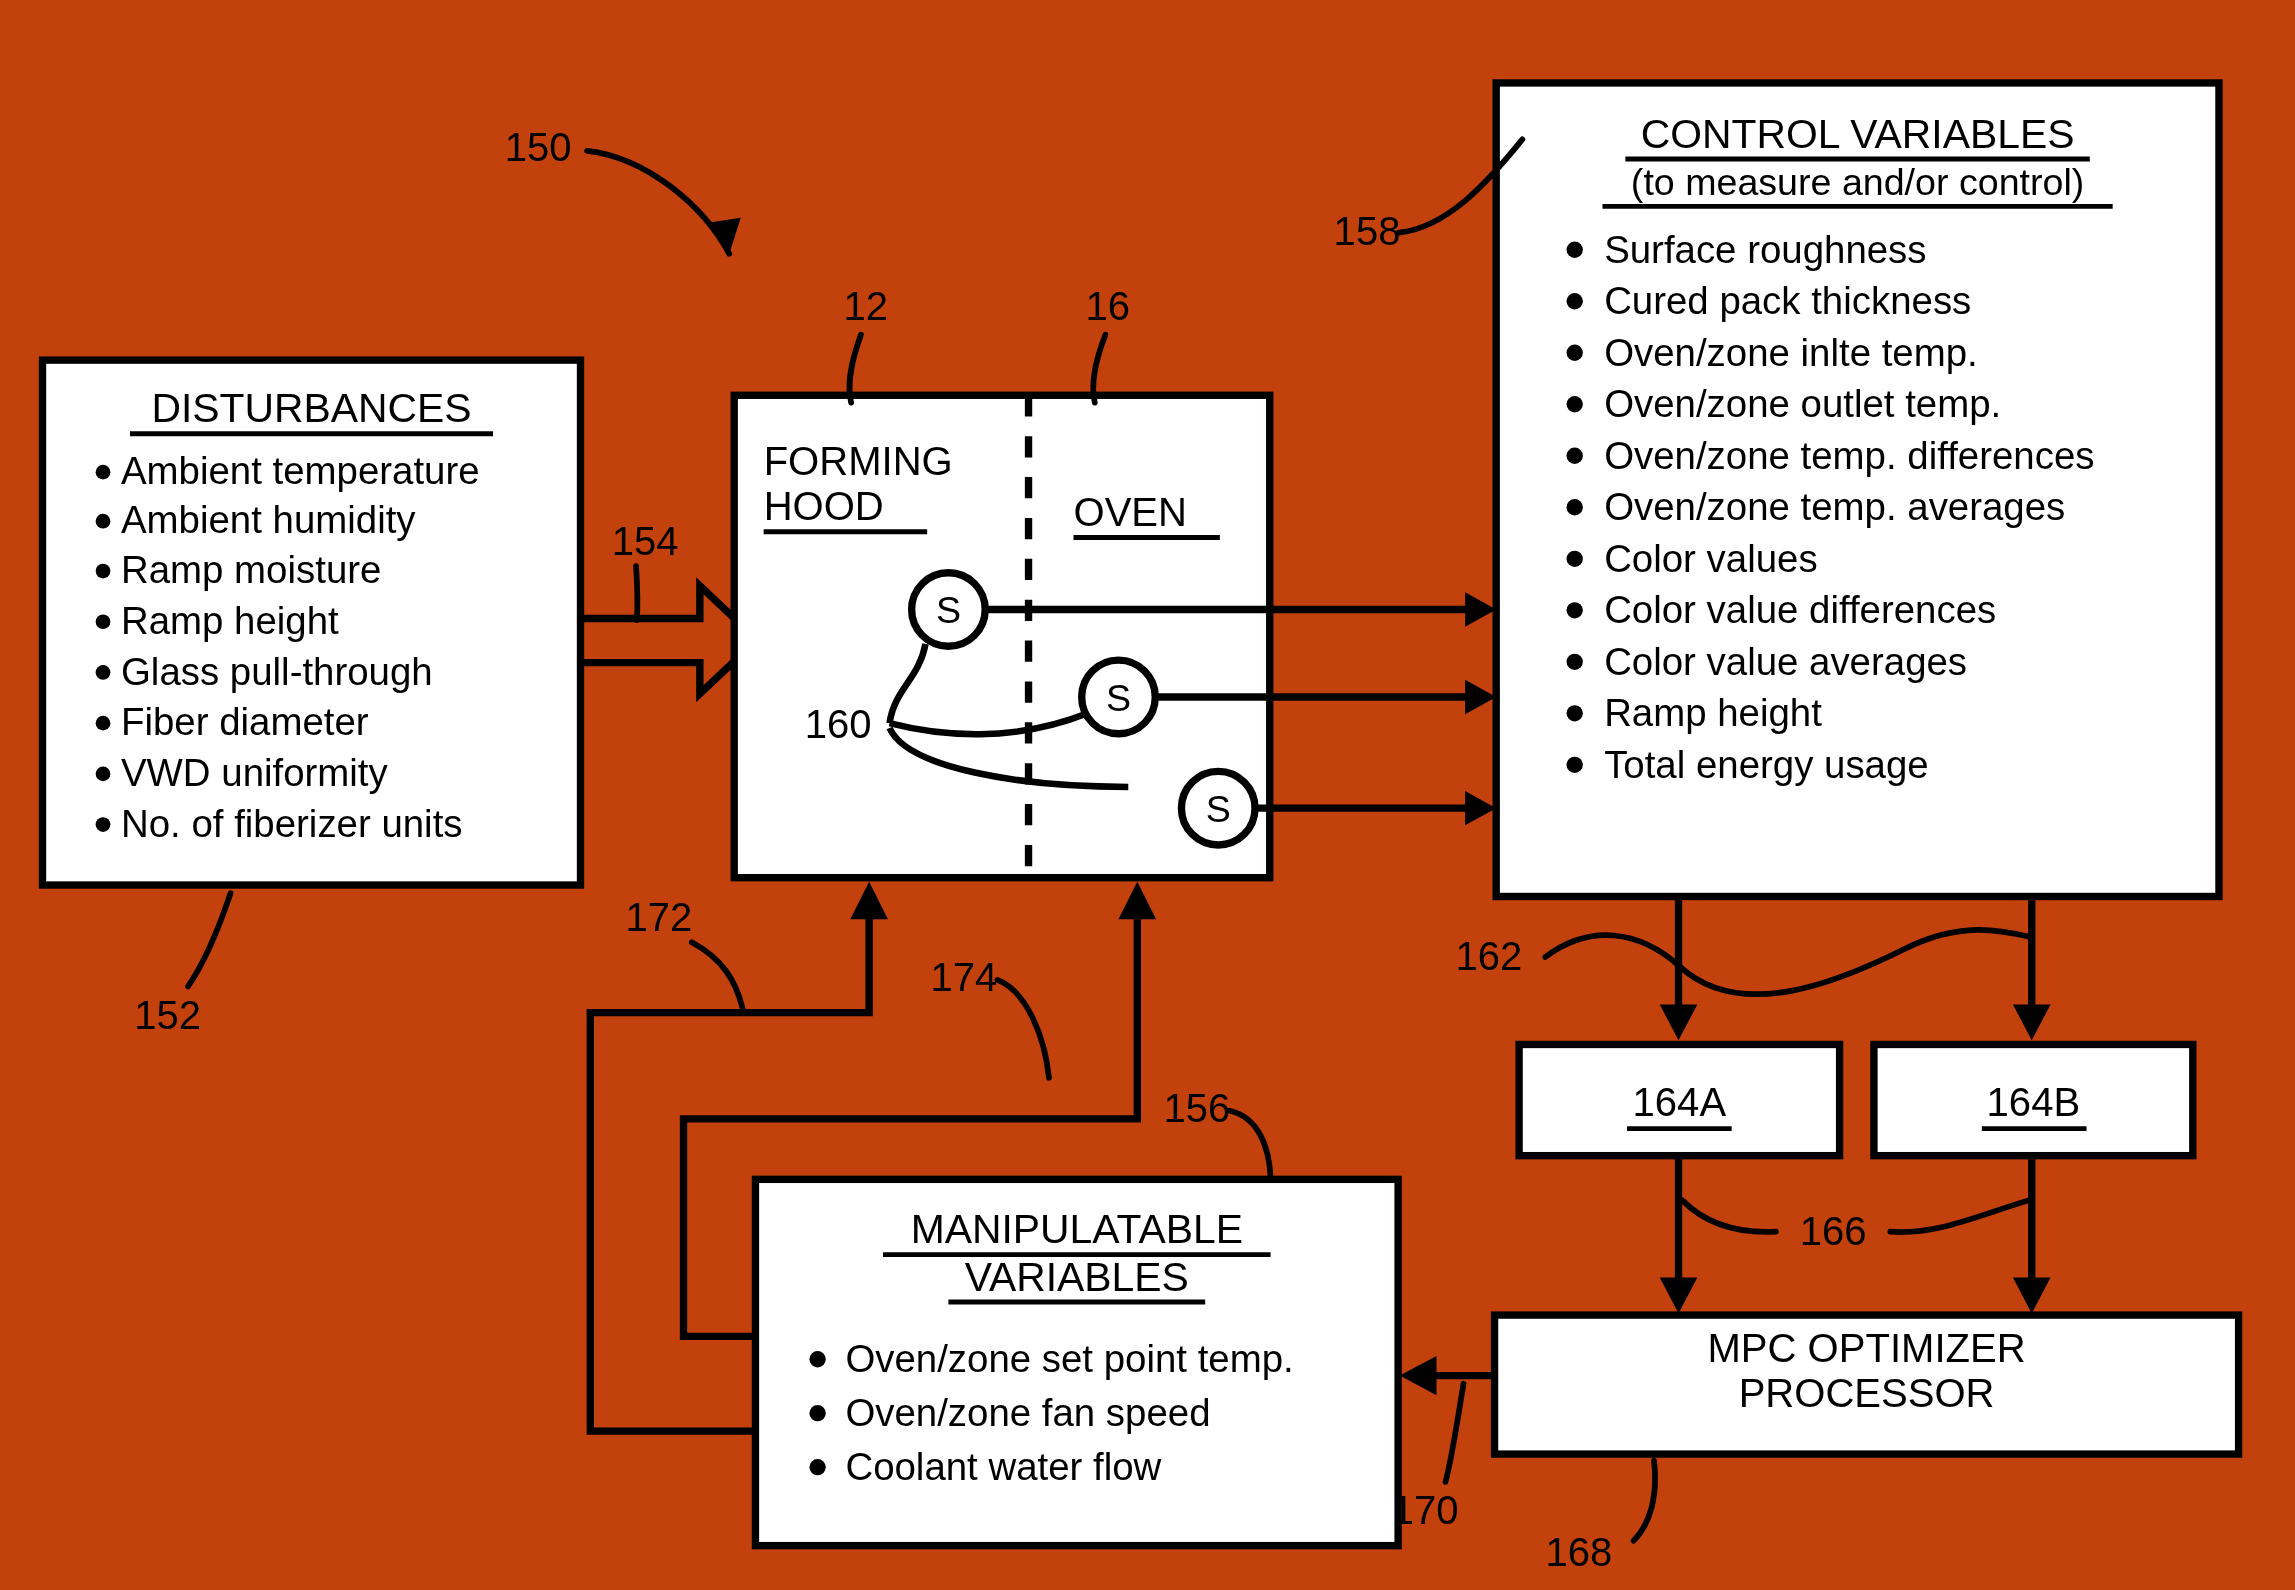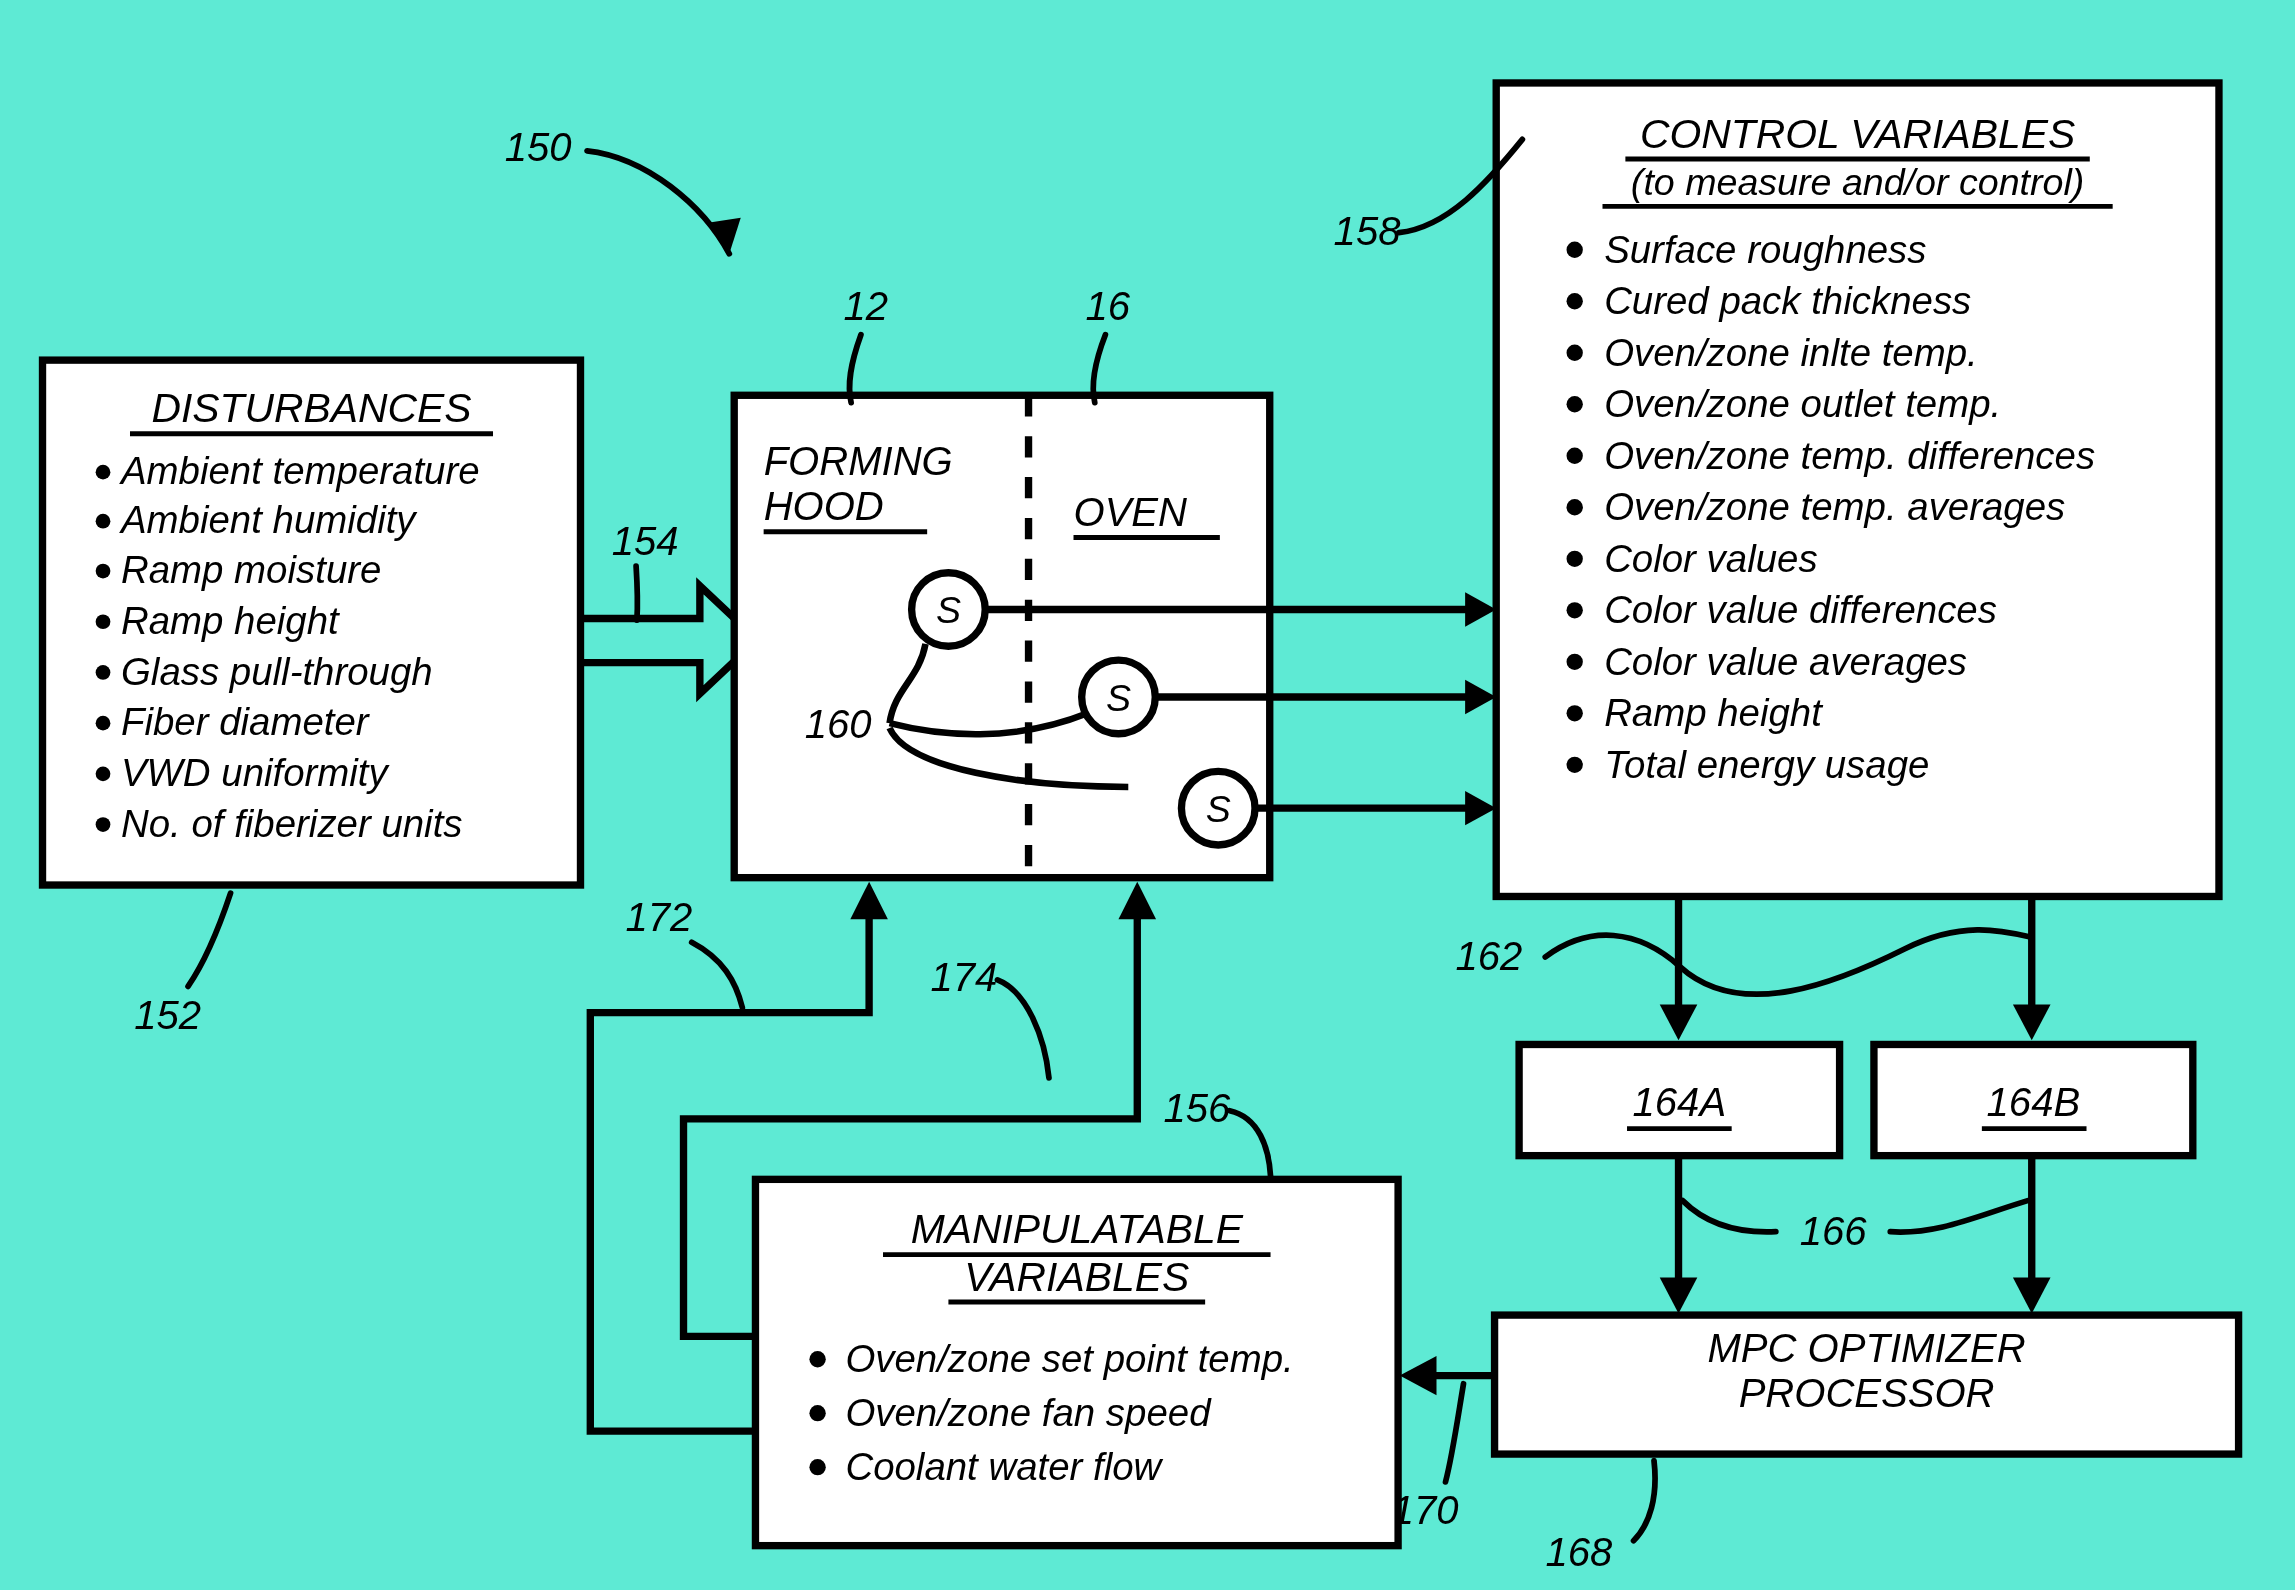--- a/index.html
+++ b/index.html
@@ -5,24 +5,23 @@
 <style>
   html, body {
     margin: 0;
     padding: 0;
     background: #ffffff;
   }
   #figure-root {
     position: relative;
     width: 2295px;
     height: 1591px;
-    background: #5eead4;
+    background: #c2410c;
     font-family: "Liberation Sans", sans-serif;
     overflow: hidden;
-    font-style: italic;
   }
   svg.diagram-layer {
     position: absolute;
     top: 0;
     left: 0;
     width: 2295px;
     height: 1591px;
   }
   svg text {
     font-family: "Liberation Sans", sans-serif;

